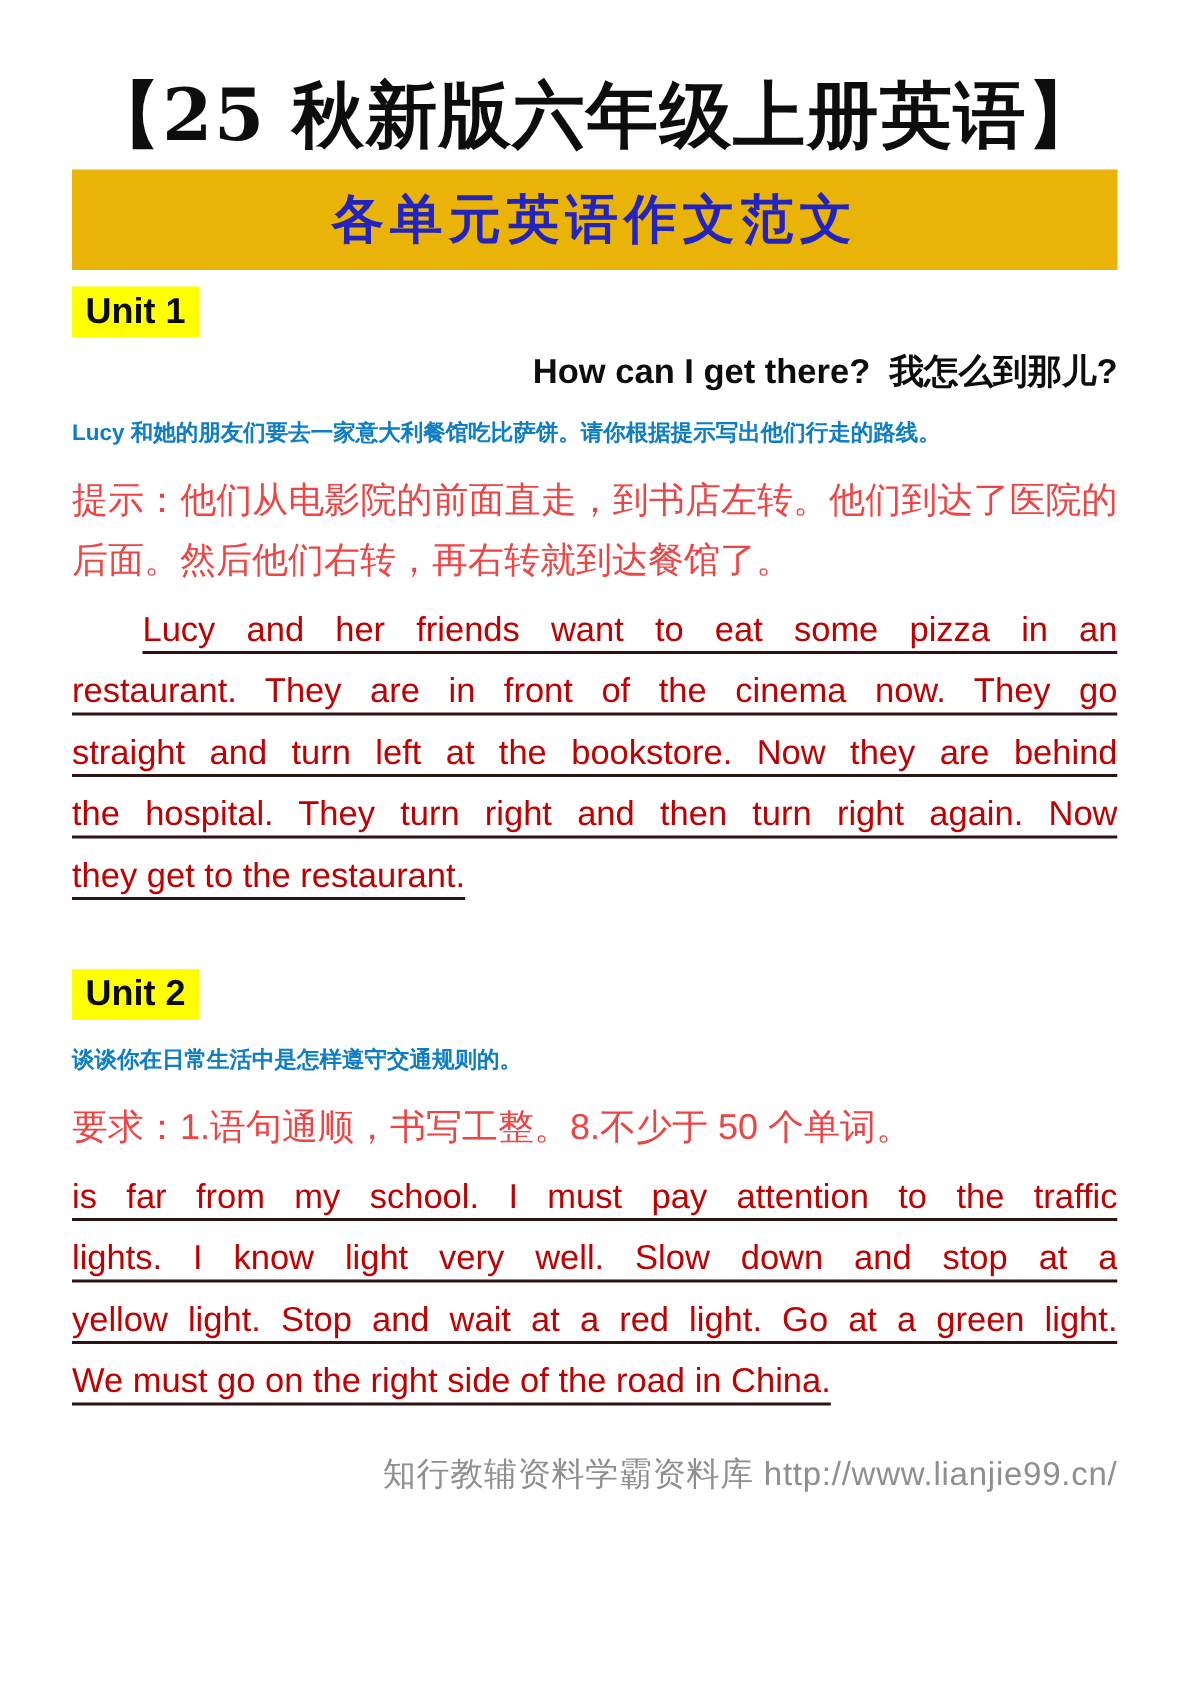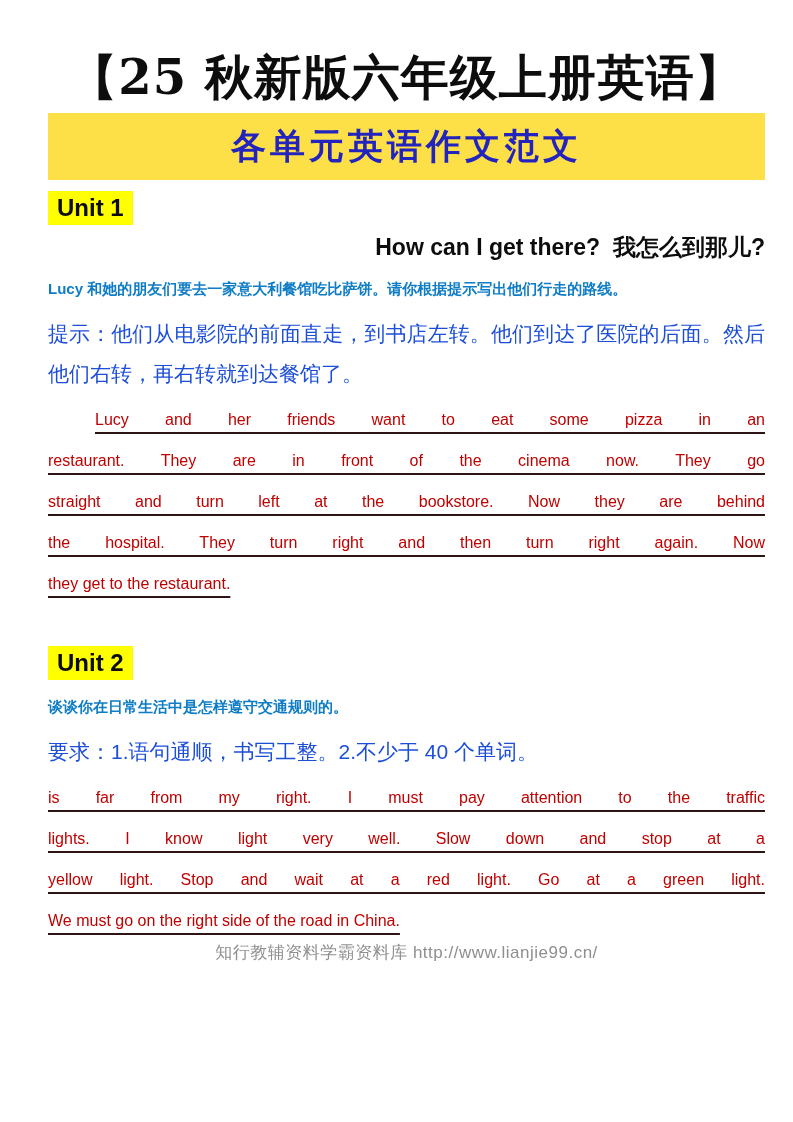--- a/index.html
+++ b/index.html
@@ -8,36 +8,36 @@
     width: 793px;
     height: 1122px;
     margin: 0 auto;
     font-family: "Liberation Sans", sans-serif;
     color: #1a1a1a;
     overflow: hidden;
   }
   .page {
     width: 793px;
     height: 798px;
-    padding: 46px 28px 0 48px;
+    padding: 46px 48px 0 48px;
   }
   
   .doc-title {
     font-family: "DejaVu Serif", "Liberation Serif", serif;
     font-weight: 700;
     font-size: 48px;
     line-height: 62px;
     text-align: center;
     color: #0d0d0d;
     letter-spacing: 1px;
     white-space: nowrap;
   }
   .subtitle-band {
     margin-top: 5px;
-    background: #fde047;
+    background: #eab308;
     height: 67px;
     display: flex;
     align-items: center;
     justify-content: center;
   }
   .doc-subtitle {
     font-family: "DejaVu Serif", "Liberation Serif", serif;
     font-weight: 700;
     font-size: 35px;
     color: #2323be;
@@ -70,50 +70,50 @@
   .prompt-para {
     margin-top: 7px;
     font-weight: 700;
     font-size: 15px;
     line-height: 40px;
     color: #0f7dc5;
     text-align: justify;
   }
   .hint-para {
     margin-top: 5px;
-    font-size: 21px;
+    font-size: 24px;
     line-height: 40px;
-    color: #1d4ed8;
+    color: #ef4444;
     text-align: justify;
   }
   
   .essay { margin-top: 5px; }
   .essay-line {
-    font-size: 16px;
+    font-size: 23px;
     height: 41px;
     line-height: 41px;
     color: #c00000;
     text-align: justify;
     text-align-last: justify;
     white-space: nowrap;
     overflow: hidden;
   }
   .essay-line.indent { padding-left: 47px; }
   .essay-line.last { text-align-last: left; }
   .essay-line > span {
     text-decoration: underline;
     text-decoration-color: #2e1414;
     text-decoration-thickness: 2px;
     text-underline-offset: 7px;
   }
   
   .footer {
-    margin-top: 0;
-    text-align: center;
-    font-size: 17px;
+    margin-top: 27px;
+    text-align: right;
+    font-size: 22px;
     color: #8f8f8f;
     letter-spacing: 0.5px;
   }
 </style>
 </head>
 <body>
 
 <div class="page">
 
   <h1 class="doc-title">【25 秋新版六年级上册英语】</h1>
@@ -143,24 +143,24 @@
   </section>
 
   <section class="unit u2">
     <div class="unit-badge-row">
       <span class="unit-badge">Unit 2</span>
     </div>
 
 
     <p class="prompt-para">谈谈你在日常生活中是怎样遵守交通规则的。</p>
 
-    <p class="hint-para">要求：1.语句通顺，书写工整。2.不少于 40 个单词。</p>
+    <p class="hint-para">要求：1.语句通顺，书写工整。8.不少于 50 个单词。</p>
 
     <div class="essay">
-      <div class="essay-line"><span>is far from my right. I must pay attention to the traffic</span></div>
+      <div class="essay-line"><span>is far from my school. I must pay attention to the traffic</span></div>
       <div class="essay-line"><span>lights. I know light very well. Slow down and stop at a</span></div>
       <div class="essay-line"><span>yellow light. Stop and wait at a red light. Go at a green light.</span></div>
       <div class="essay-line last"><span>We must go on the right side of the road in China.</span></div>
     </div>
   </section>
 
   <div class="footer">知行教辅资料学霸资料库 http://www.lianjie99.cn/</div>
 
 </div>
 

